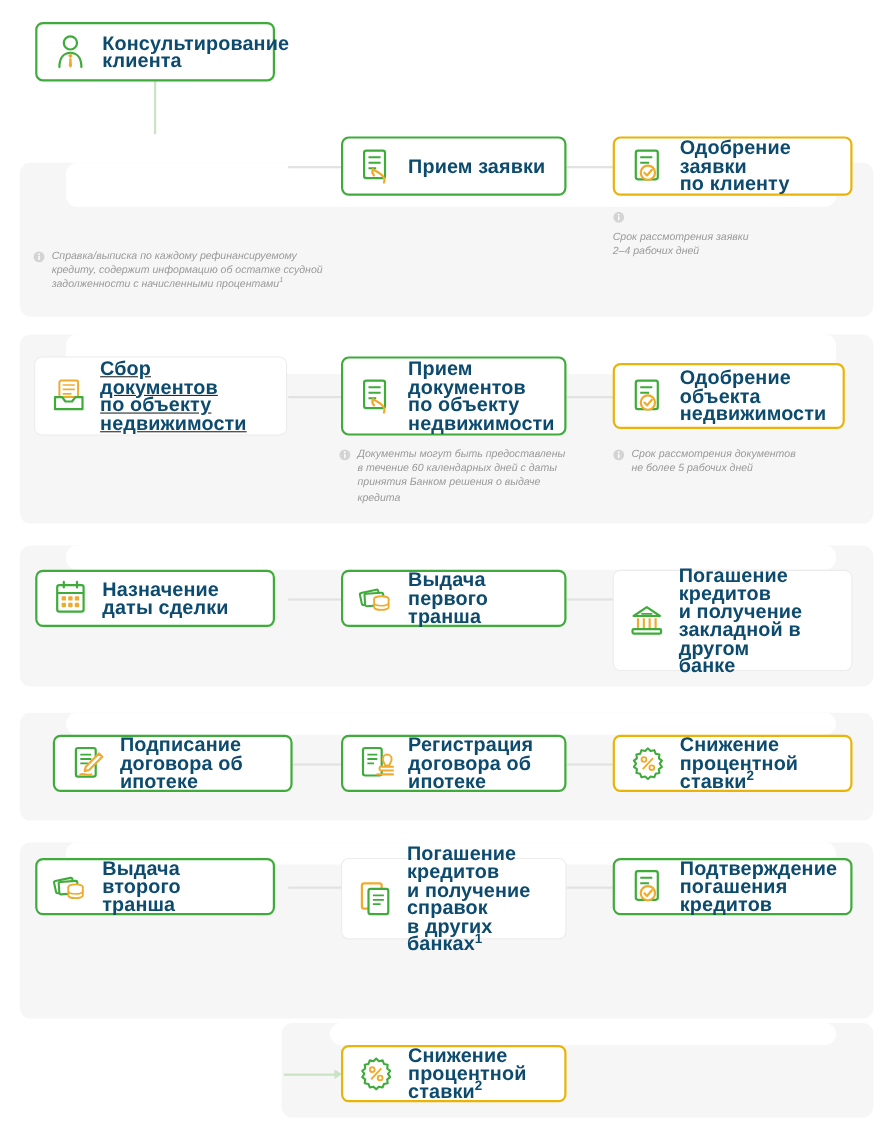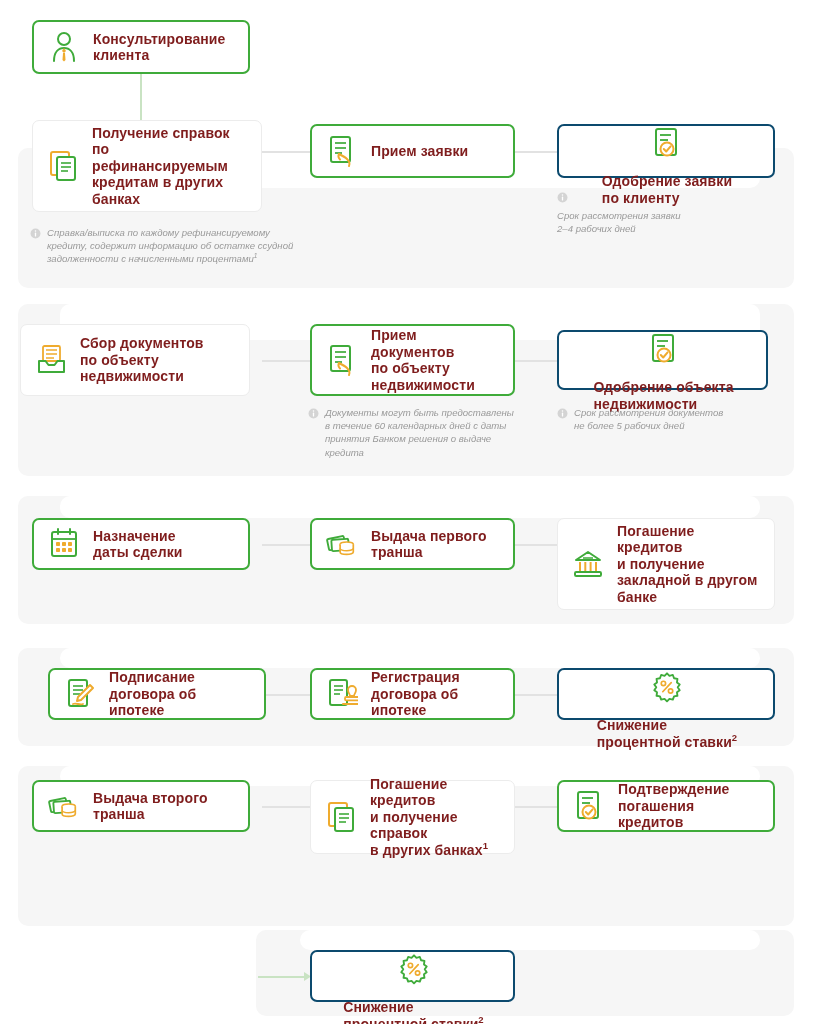--- a/index.html
+++ b/index.html
@@ -34,24 +34,24 @@
   .card{
     position:absolute;
     background:#ffffff;
     border-radius:7px;
     box-sizing:border-box;
     display:flex;align-items:center;
     padding:0 12px 0 14px;
     gap:13px;
   }
   .card.green{border:2px solid #3fab3a;}
-  .card.orange{border:2px solid #0c4a6e;flex-direction:column;}
+  .card.orange{border:2px solid #eab308;}
   .card.gray{border:1px solid #ececec;box-shadow:0 0 0 0 rgba(0,0,0,0);}
   .card-label{
-    font-size:14px;line-height:16.5px;font-weight:bold;color:#7f1d1d;
+    font-size:18px;line-height:16.5px;font-weight:bold;color:#0c4a6e;
     white-space:pre-line;letter-spacing:0.1px;
   }
   .card-icon{flex:none;width:32px;height:34px;display:block;}
 
   
   .note{position:absolute;display:flex;gap:6px;align-items:flex-start;}
   .note-icon{flex:none;width:11px;height:11px;margin-top:2px;}
   .note-text{
     font-size:9.6px;line-height:13.2px;color:#9a9a9a;
     font-style:italic;white-space:pre-line;
@@ -104,33 +104,20 @@
     <svg class="card-icon" viewBox="0 0 32 34">
       <circle cx="16" cy="9" r="6" fill="none" stroke="#3fab3a" stroke-width="2"></circle>
       <path d="M6 31 C6 22 10.5 18 16 18 C21.5 18 26 22 26 31" fill="none" stroke="#3fab3a" stroke-width="2" stroke-linecap="round"></path>
       <path d="M16 18 L14 21 L16 23 L18 21 Z" fill="#efab2e"></path>
       <path d="M15 23 L17 23 L17.5 30 L16 31.5 L14.5 30 Z" fill="#efab2e"></path>
     </svg>
     <span class="card-label">Консультирование
 клиента</span>
   </div>
 
-  <div class="card gray" style="left:32px;top:120px;width:230px;height:92px;">
-    <svg class="card-icon" viewBox="0 0 32 34">
-      <rect x="4" y="3" width="18" height="23" rx="2" fill="none" stroke="#efab2e" stroke-width="2"></rect>
-      <rect x="10" y="8" width="18" height="23" rx="2" fill="#fff" stroke="#3fab3a" stroke-width="2"></rect>
-      <line x1="14" y1="14" x2="24" y2="14" stroke="#3fab3a" stroke-width="1.6"></line>
-      <line x1="14" y1="18" x2="24" y2="18" stroke="#3fab3a" stroke-width="1.6"></line>
-      <line x1="14" y1="22" x2="21" y2="22" stroke="#3fab3a" stroke-width="1.6"></line>
-    </svg>
-    <span class="card-label">Получение справок
-по рефинансируемым
-кредитам в других
-банках</span>
-  </div>
 
   <div class="card green" style="left:310px;top:124px;width:205px;height:54px;">
     <svg class="card-icon" viewBox="0 0 32 34">
       <rect x="5" y="3" width="19" height="25" rx="2" fill="none" stroke="#3fab3a" stroke-width="2"></rect>
       <line x1="9" y1="9" x2="20" y2="9" stroke="#3fab3a" stroke-width="1.7"></line>
       <line x1="9" y1="14" x2="20" y2="14" stroke="#3fab3a" stroke-width="1.7"></line>
       <line x1="9" y1="19" x2="16" y2="19" stroke="#3fab3a" stroke-width="1.7"></line>
       <path d="M13 20 C16 21.5 19 23 21 25 C23.5 27.5 24 30 23 32" fill="none" stroke="#efab2e" stroke-width="2" stroke-linecap="round"></path>
       <path d="M13 20 C12 22 12.5 24 14 25.5" fill="none" stroke="#efab2e" stroke-width="2" stroke-linecap="round"></path>
     </svg>
@@ -163,21 +150,21 @@
   <div class="note" style="left:557px;top:190px;width:220px;flex-direction:column;">
     <svg class="note-icon" viewBox="0 0 12 12">
       <circle cx="6" cy="6" r="5.4" fill="#d4d4d4"></circle>
       <rect x="5.3" y="5" width="1.4" height="4.2" rx="0.6" fill="#fff"></rect>
       <circle cx="6" cy="3.3" r="0.85" fill="#fff"></circle>
     </svg>
     <span class="note-text">Срок рассмотрения заявки
 2–4 рабочих дней</span>
   </div>
 
-  <div class="card gray" style="left:20px;top:324px;width:230px;height:72px;">
+  <div class="card gray" style="left:31px;top:324px;width:230px;height:72px;text-decoration:underline;">
     <svg class="card-icon" viewBox="0 0 32 34">
       <rect x="8" y="3" width="17" height="15" rx="1.5" fill="none" stroke="#efab2e" stroke-width="1.8"></rect>
       <line x1="11" y1="7" x2="22" y2="7" stroke="#efab2e" stroke-width="1.5"></line>
       <line x1="11" y1="11" x2="22" y2="11" stroke="#efab2e" stroke-width="1.5"></line>
       <line x1="11" y1="15" x2="19" y2="15" stroke="#efab2e" stroke-width="1.5"></line>
       <path d="M4 18 L4 29 L29 29 L29 18 L22.5 18 L19.5 22 L13.5 22 L10.5 18 Z" fill="#fff" stroke="#3fab3a" stroke-width="2" stroke-linejoin="round"></path>
     </svg>
     <span class="card-label">Сбор документов
 по объекту
 недвижимости</span>

